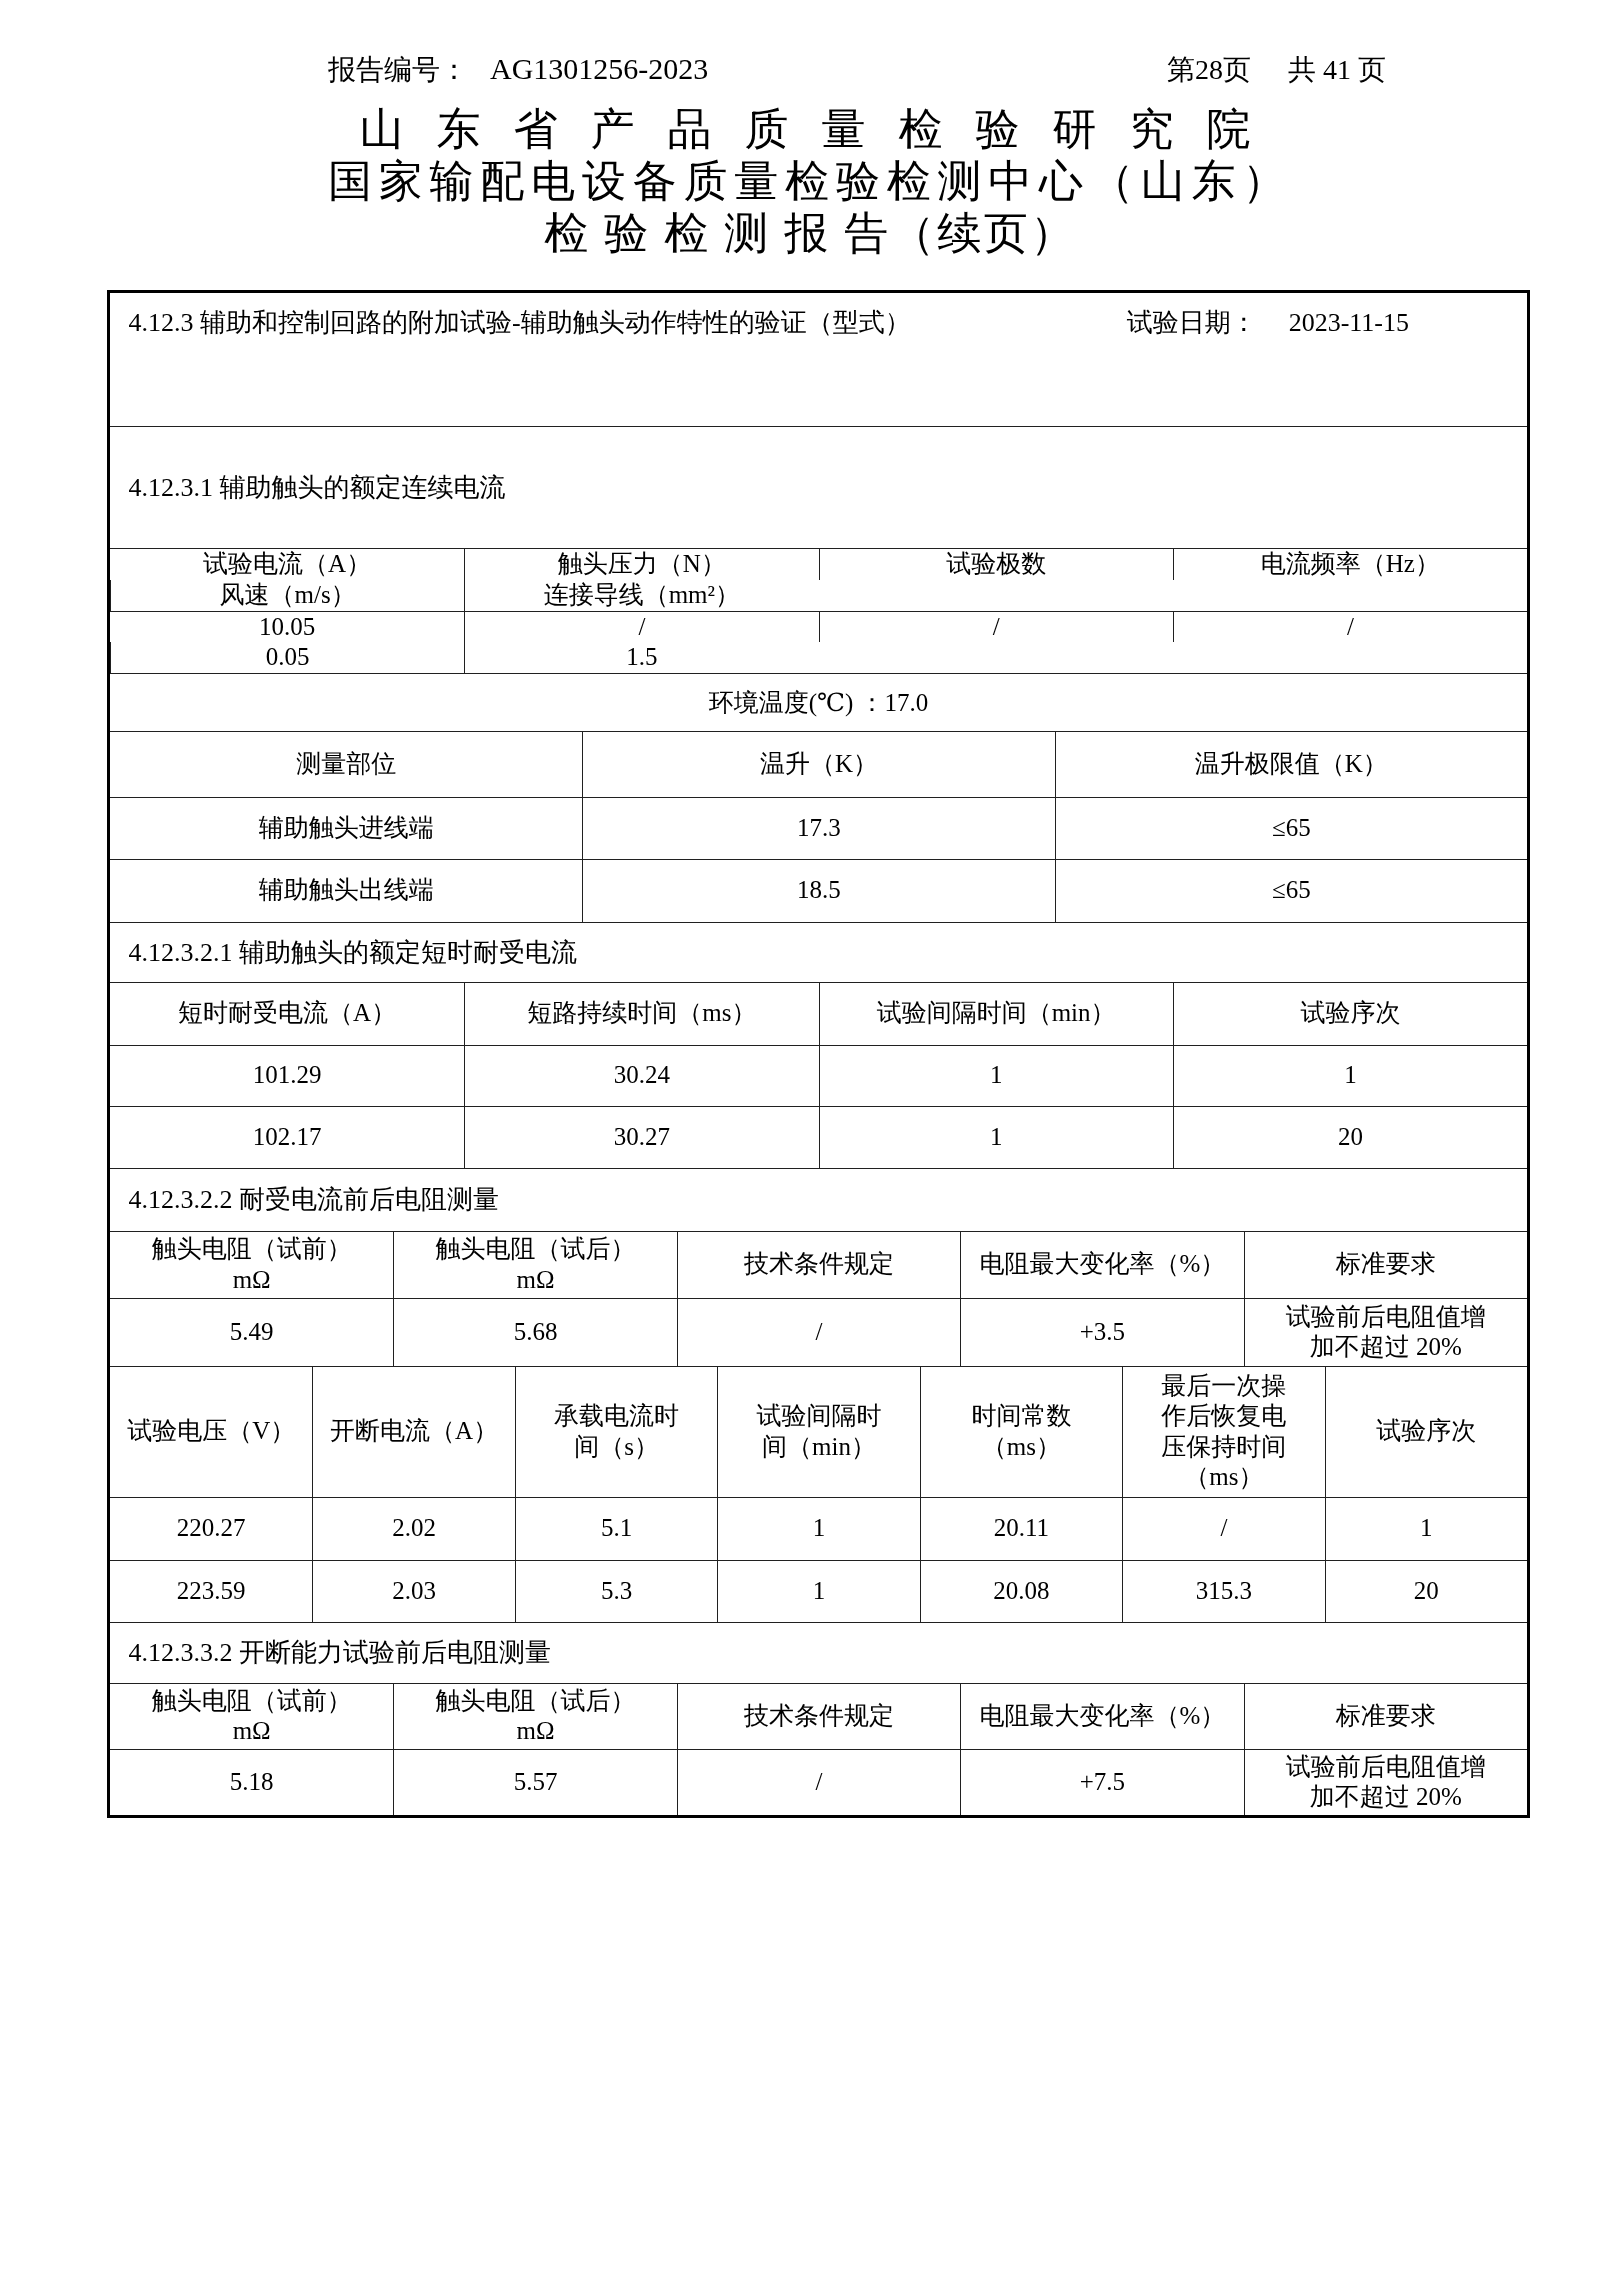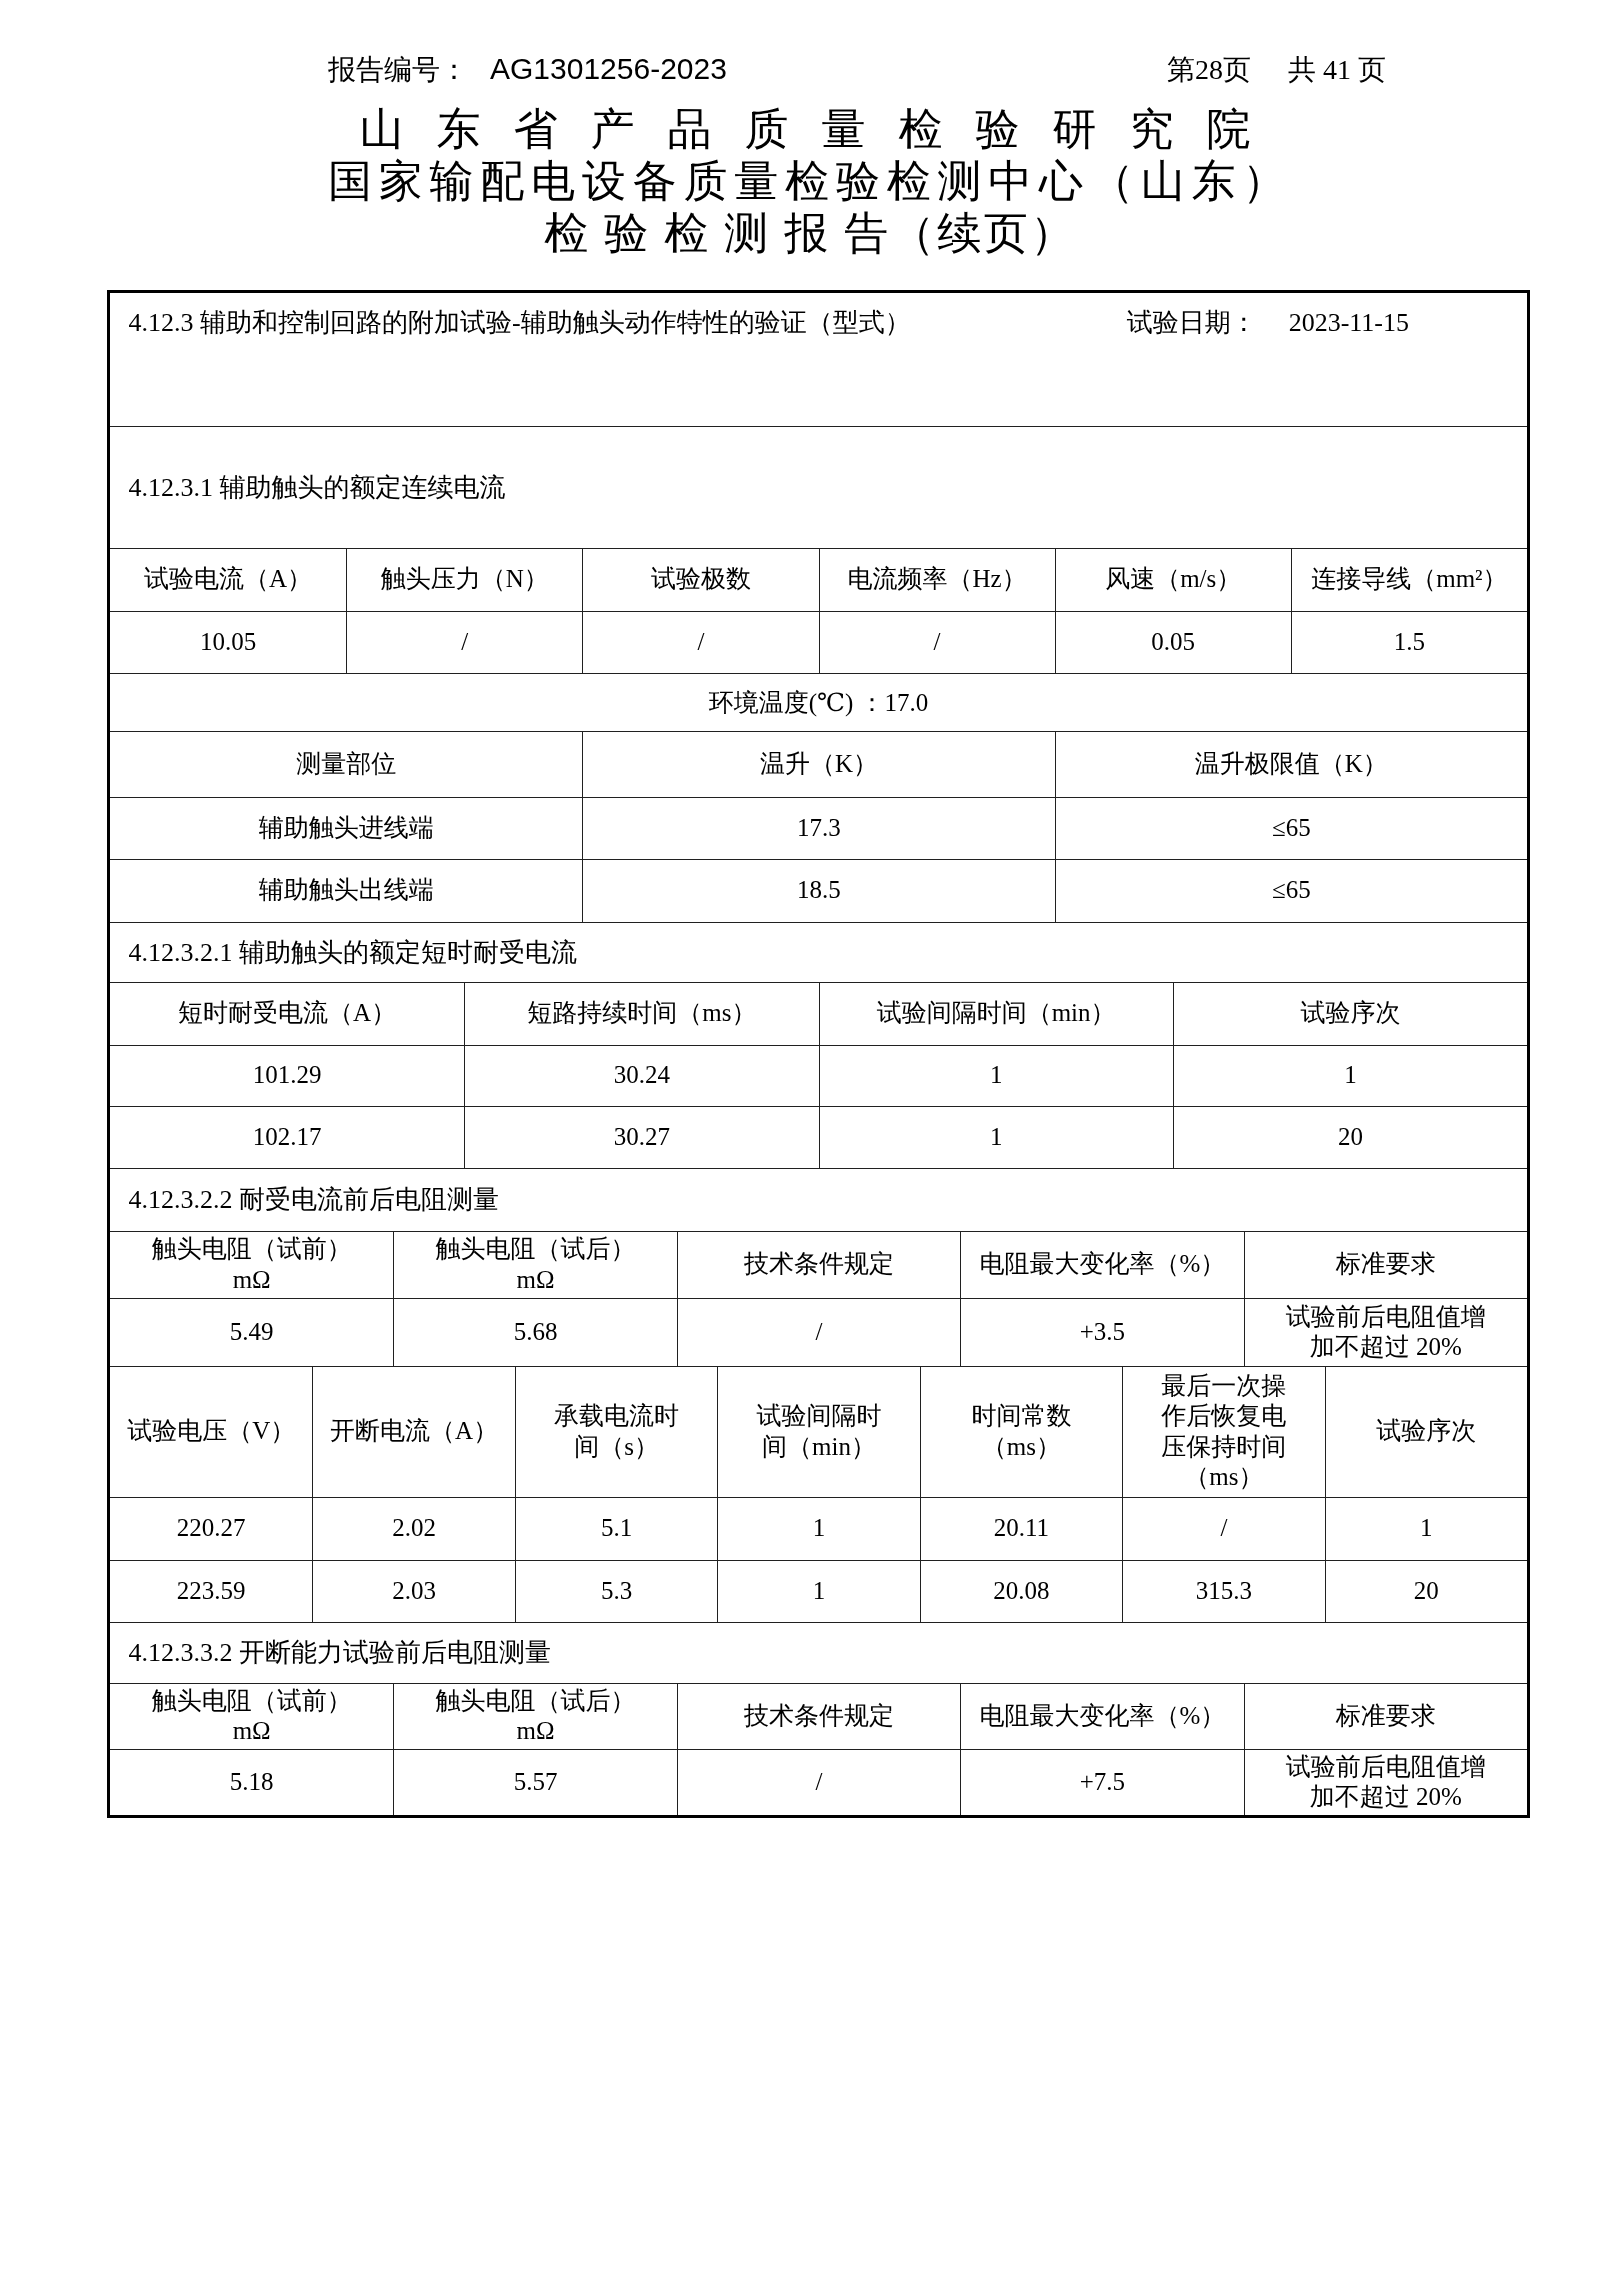--- a/index.html
+++ b/index.html
@@ -10,21 +10,21 @@
     font-family:"Liberation Serif","DejaVu Serif",serif;
     overflow:hidden;
   }
   
   .pagehead{
     display:flex;justify-content:space-between;align-items:flex-end;
     padding:51px 235px 0 328px;
     font-size:28px;line-height:35px;
   }
   .report-no .code{
-    font-family:Liberation Sans, sans-serif;
+    font-family:Liberation Serif, serif;
     font-size:30px;margin-left:22px;text-align:right;
   }
   .pageinfo span + span{margin-left:37px;}
   
   .title{text-align:center;font-weight:normal;line-height:52px;}
   .t1{margin-top:17px;font-size:44px;letter-spacing:11px;}
   .t2{font-size:44px;letter-spacing:6.8px;}
   .t3{font-size:44px;letter-spacing:2.5px;}
   
   .box{
@@ -33,21 +33,21 @@
     width:1423px;
     border:3.4px solid #000;
     background:#fff;
   }
   .brow{box-sizing:border-box;border-top:1.7px solid #202020;}
   .brow:first-child{border-top:none;}
   .grid{display:grid;}
   .cols3{grid-template-columns:repeat(3,1fr);}
   .cols4{grid-template-columns:repeat(4,1fr);}
   .cols5{grid-template-columns:repeat(5,1fr);}
-  .cols6{grid-template-columns:repeat(6,1fr);}
+  .cols6{grid-template-columns:repeat(4,1fr);}
   .cols7{grid-template-columns:repeat(7,1fr);}
   .cell{
     box-sizing:border-box;
     border-left:1.7px solid #202020;
     display:flex;align-items:center;justify-content:center;
     text-align:center;
     font-size:25px;line-height:1.22;
     white-space:pre-line;
     padding:3.4px 8.4px;
     overflow:hidden;

